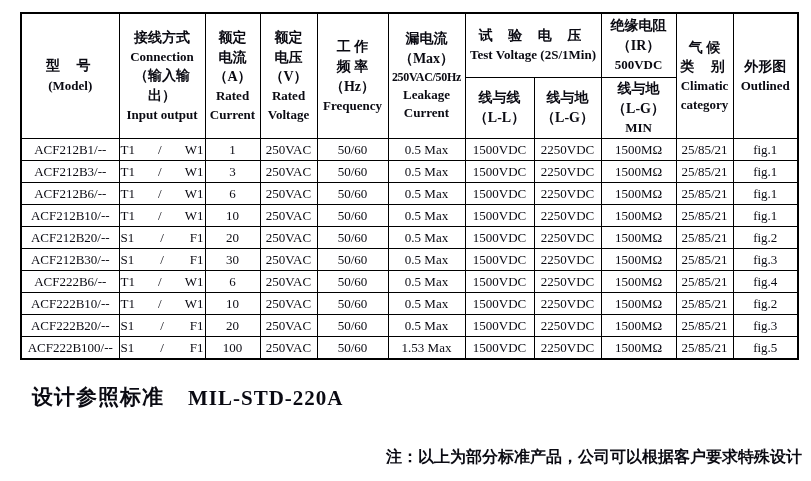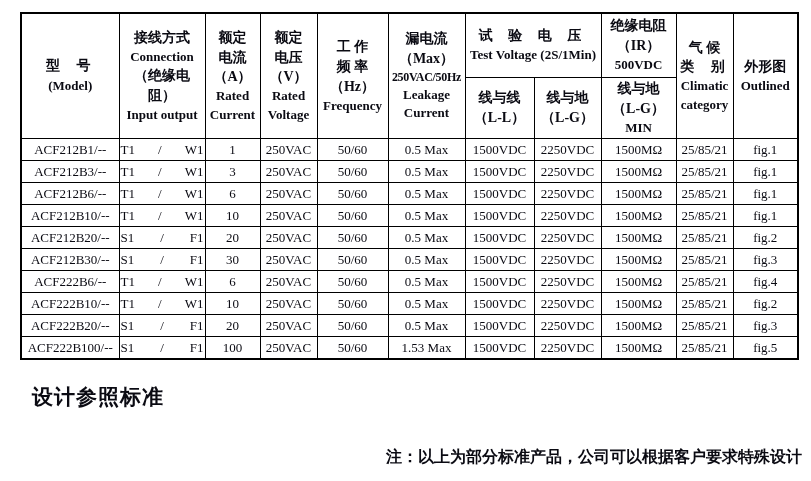--- a/index.html
+++ b/index.html
@@ -73,21 +73,21 @@
       </colgroup>
       <thead>
         <tr class="hr1">
           <th rowspan="2">
             <span class="hl cn spread">型 号</span>
             <span class="hl en">(Model)</span>
           </th>
           <th rowspan="2">
             <span class="hl cn">接线方式</span>
             <span class="hl en">Connection</span>
-            <span class="hl cn">（绝缘电阻）</span>
+            <span class="hl cn">（输入输出）</span>
             <span class="hl en">Input output</span>
           </th>
           <th rowspan="2">
             <span class="hl cn">额定</span>
             <span class="hl cn">电流</span>
             <span class="hl cn">（A）</span>
             <span class="hl en">Rated</span>
             <span class="hl en">Current</span>
           </th>
           <th rowspan="2">
@@ -336,17 +336,18 @@
       <td>1500MΩ</td>
       <td>25/85/21</td>
       <td>fig.5</td>
     </tr>
         </tbody>
     </table>
   </div>
 
   <div class="standard">
     <span>设计参照标准</span>
+    <span>MIL-STD-220A</span>
   </div>
 
   <div class="note">注：以上为部分标准产品，公司可以根据客户要求特殊设计</div>
 
 </div>
 
 </body></html>

